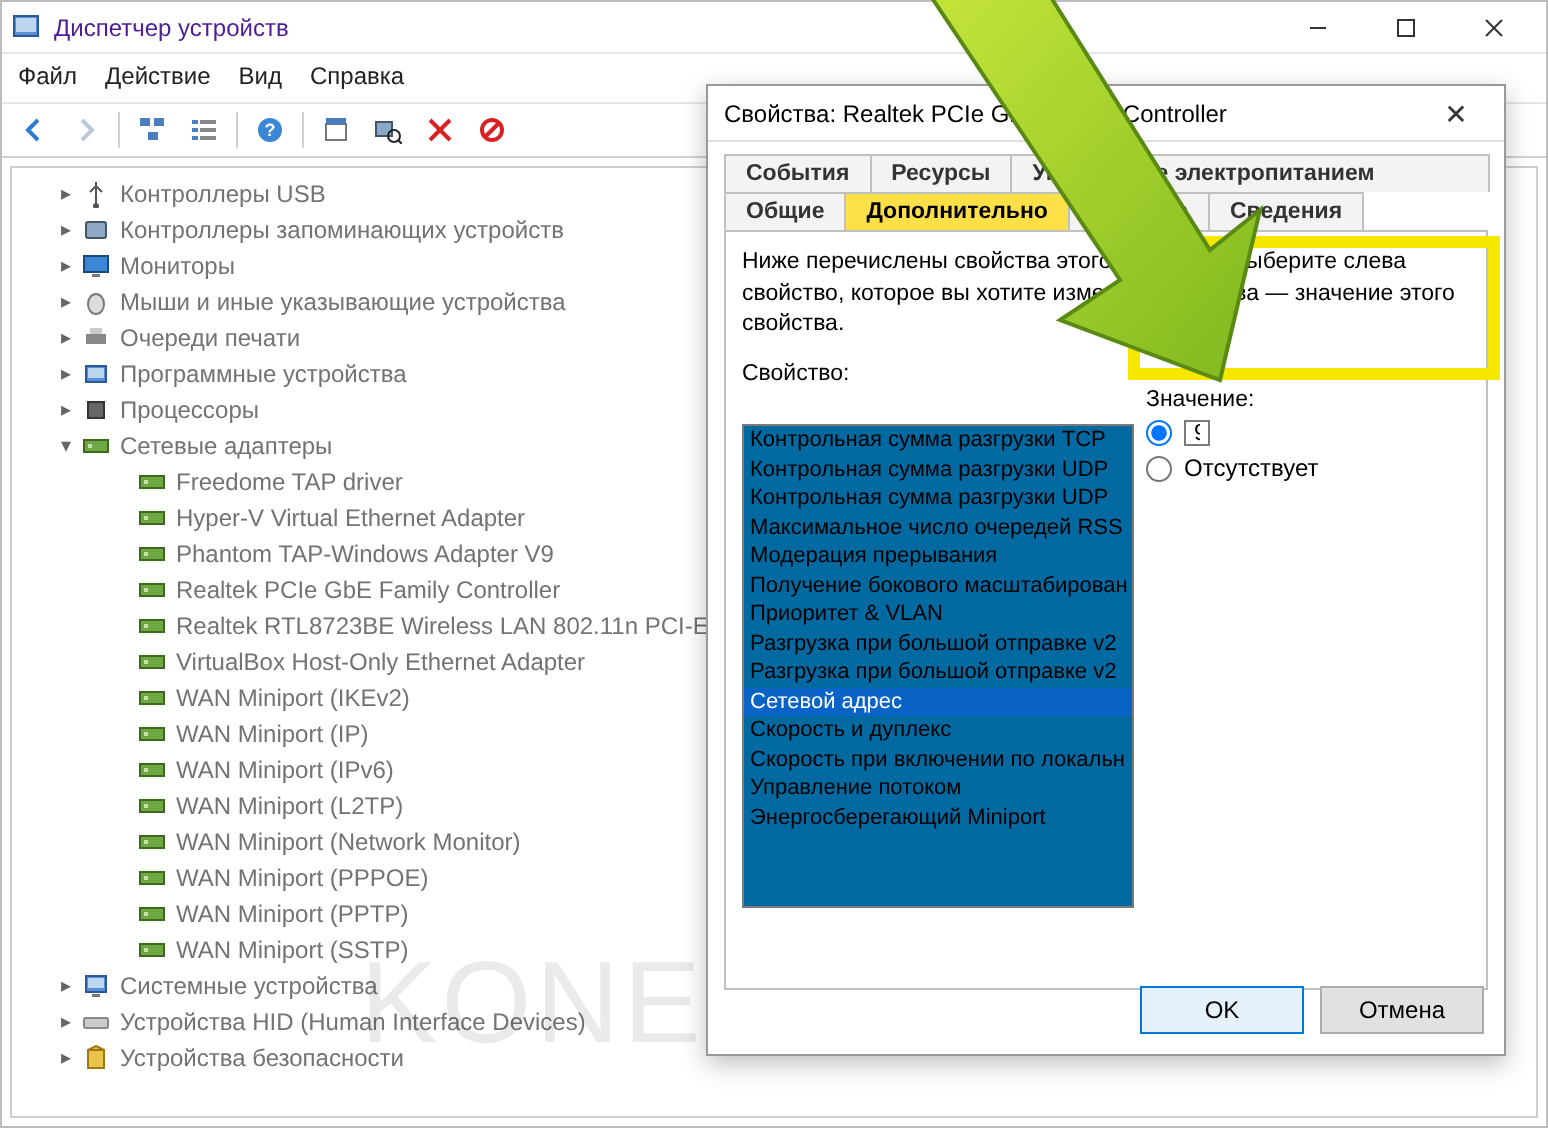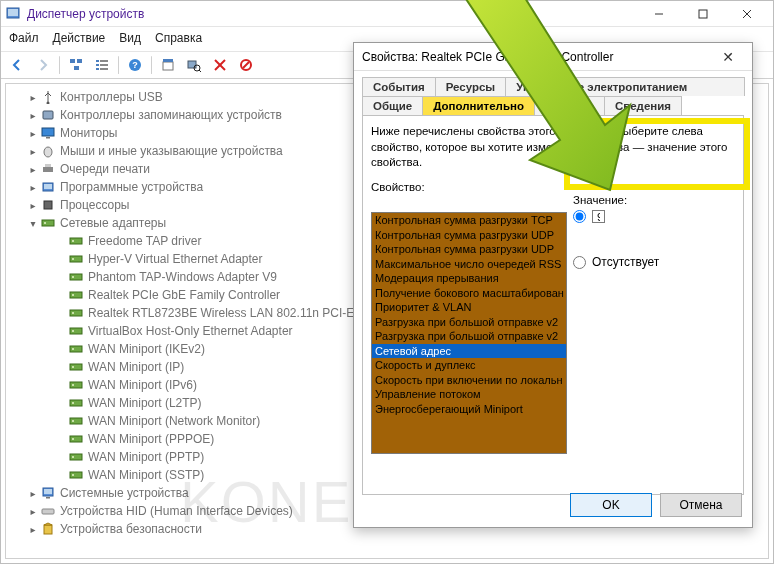--- a/index.html
+++ b/index.html
@@ -43,21 +43,21 @@
   .dlg-title .t { flex: 1; color: #000; }
   .dlg-title .x { width: 32px; text-align: center; color: #333; font-size: 14px; }
   .tabs { display: flex; flex-wrap: wrap; padding: 6px 8px 0; }
   .tab { padding: 3px 10px; border: 1px solid #c0c0c0; border-bottom: none; background: #f3f3f3; margin-right: -1px; font-size: 11.5px; color: #333; }
   .tab.row2 { }
   .tab.active { background: #fde047; position: relative; z-index: 2; color: #000; }
   .tabrow { display: flex; width: 100%; font-weight: bold; }
   .tabbody { border: 1px solid #c0c0c0; margin: 0 8px 8px; padding: 8px; height: 380px; position: relative; background: #fff; }
   .desc { font-size: 11.5px; color: #000; line-height: 1.35; margin-bottom: 10px; }
   .prop-label, .val-label { font-size: 11.5px; margin-bottom: 2px; }
-  .listbox { position: absolute; left: 8px; top: 96px; width: 196px; height: 242px; border: 1px solid #7a7a7a; overflow: hidden auto; font-size: 11px; background: #a16207; }
+  .listbox { position: absolute; left: 8px; top: 96px; width: 196px; height: 242px; border: 1px solid #7a7a7a; overflow: hidden auto; font-size: 11px; background: #0369a1; }
   .listbox .item { padding: 0 3px; height: 14.5px; line-height: 14.5px; white-space: nowrap; overflow: hidden; }
   .listbox .item.sel { background: #0a63c7; color: #fff; }
   .listbox::-webkit-scrollbar { width: 16px; }
   .listbox::-webkit-scrollbar-thumb { background: #c7c7c7; border: 1px solid #a8a8a8; }
   .listbox::-webkit-scrollbar-track { background: #efefef; }
   .value-pane { position: absolute; right: 8px; top: 78px; width: 162px; }
   .val-label { }
   .radio-row { display: flex; align-items: center; gap: 6px; margin: 4px 0; }
   .radio-row input { width: 13px; height: 13px; margin: 0; }
   .val-input { width: 128px; height: 20px; border: 1px solid #7a7a7a; font-size: 11.5px; padding: 1px 4px; }
@@ -459,21 +459,21 @@
         <div class="item">Скорость при включении по локальн</div>
         <div class="item">Управление потоком</div>
         <div class="item">Энергосберегающий Miniport</div>
       </div>
     <div class="value-pane">
       <div class="val-label">Значение:</div>
       <div class="radio-row">
         <input type="radio" checked="" style="">
         <input class="val-input" value="9A58F8436D55" style="">
       </div>
-      <div class="radio-row" style="margin-top:32px">
+      <div class="radio-row" style="margin-top:4px">
         <input type="radio" style="">
         <span>Отсутствует</span>
       </div>
     </div>
   </div>
   <div class="dlg-btns">
     <button class="ok">OK</button>
     <button>Отмена</button>
   </div>
 </div>

